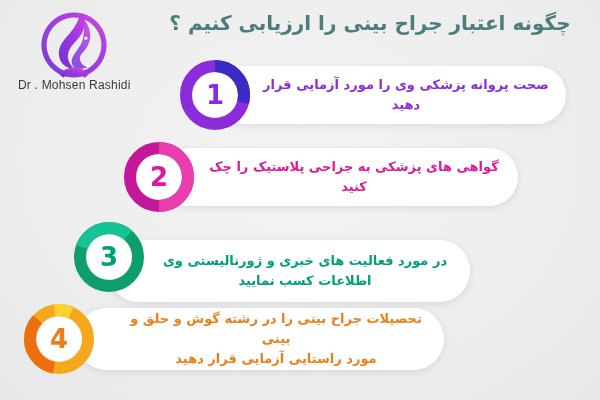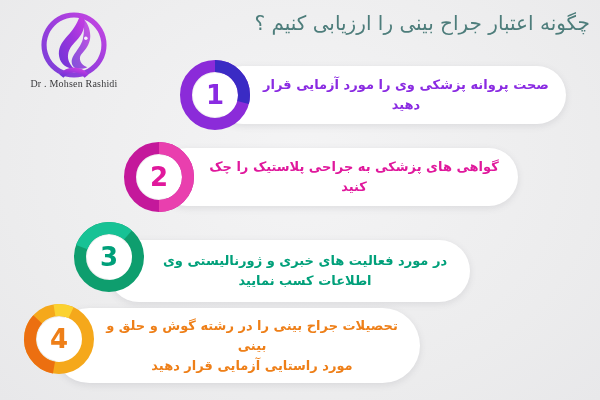--- a/index.html
+++ b/index.html
@@ -34,38 +34,39 @@
     height: 92px;
     text-align: center;
   }
   .logo-mark {
     width: 74px;
     height: 74px;
     margin: 0 auto;
     display: block;
   }
   .logo-caption {
-    font-size: 10px;
+    font-size: 12px;
     letter-spacing: .2px;
     color: #3a3a3c;
     margin-top: -4px;
     white-space: nowrap;
-    font-family: Liberation Serif, serif;
+    font-family: Liberation Sans, sans-serif;
   }
 
   
   .header-title {
     position: absolute;
     left: 150px;
     top: 8px;
     width: 440px;
+    text-align: center;
     direction: rtl;
     color: #4d7d7b;
     font-size: 20px;
-    font-weight: normal;
+    font-weight: bold;
     line-height: 30px;
     letter-spacing: .2px;
     white-space: nowrap;
   }
 
   
   .step-row {
     position: absolute;
     display: flex;
     align-items: center;
@@ -114,21 +115,21 @@
   }
 
   
   #row-1 .badge { left: 178px; top: 58px; }
   #row-1 .pill  { left: 214px; top: 66px; width: 352px; height: 58px; }
   #row-2 .badge { left: 122px; top: 140px; }
   #row-2 .pill  { left: 158px; top: 148px; width: 360px; height: 58px; }
   #row-3 .badge { left:  72px; top: 220px; }
   #row-3 .pill  { left: 108px; top: 226px; width: 362px; height: 62px; margin-top: 14px; }
   #row-4 .badge { left:  22px; top: 302px; }
-  #row-4 .pill  { left:  52px; top: 308px; width: 368px; height: 75px; }
+  #row-4 .pill  { left:  76px; top: 308px; width: 368px; height: 62px; }
 </style>
 </head>
 <body style="background: rgb(239, 239, 240);">
 
 <div id="infographic">
 
   <div class="logo-block">
     <svg class="logo-mark" viewBox="0 0 100 100">
       <defs>
         <linearGradient id="lg" x1="0" y1="1" x2="1" y2="0">

